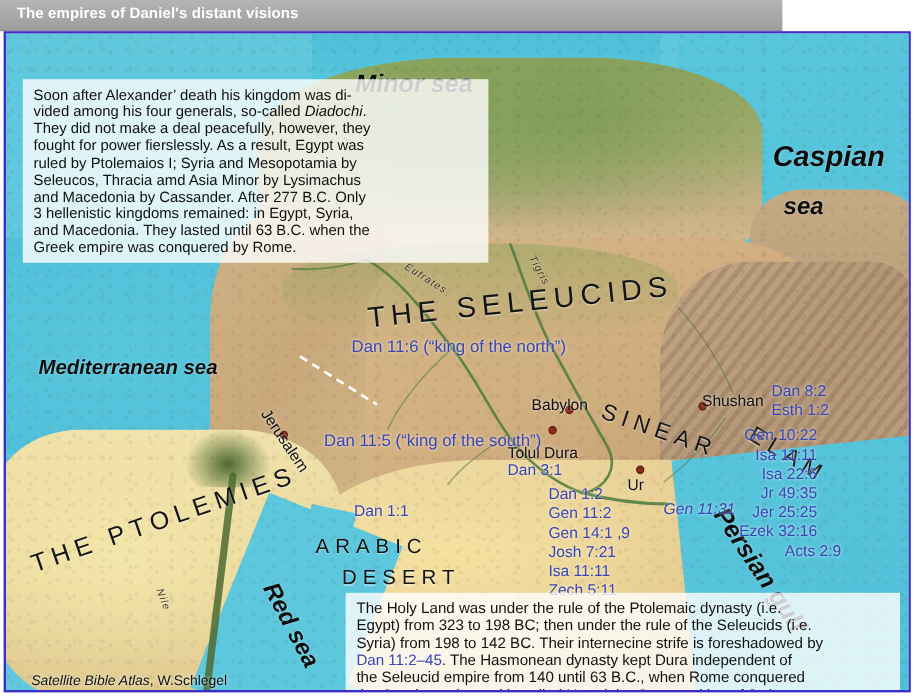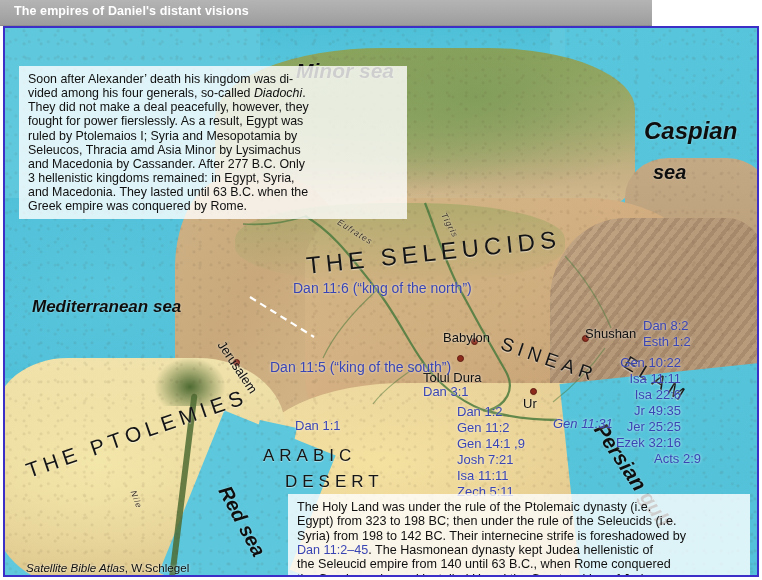--- a/index.html
+++ b/index.html
@@ -298,21 +298,21 @@
         <p>and Macedonia by Cassander. After 277 B.C. Only</p>
         <p>3 hellenistic kingdoms remained: in Egypt, Syria,</p>
         <p>and Macedonia. They lasted until 63 B.C. when the</p>
         <p>Greek empire was conquered by Rome.</p>
       </div>
 
       <div class="infobox" id="box-bottom">
         <p>The Holy Land was under the rule of the Ptolemaic dynasty (i.e.</p>
         <p>Egypt) from 323 to 198 BC; then under the rule of the Seleucids (i.e.</p>
         <p>Syria) from 198 to 142 BC. Their internecine strife is foreshadowed by</p>
-        <p><span class="reflink">Dan 11:2–45</span><span>. The Hasmonean dynasty kept Judea hellenistic of</span></p>
+        <p><span class="reflink">Dan 11:2–45</span><span>. The Hasmonean dynasty kept Dura independent of</span></p>
         <p>the Seleucid empire from 140 until 63 B.C., when Rome conquered</p>
         <p>the Greek empire and installed Herod the Great as king of Judea.</p>
       </div>
 
       <div class="infobox" id="credit">
         <p><span class="it">Satellite Bible Atlas</span><span>, W.Schlegel</span></p>
         <p>Used by permission.</p>
       </div>
 
     </div>

